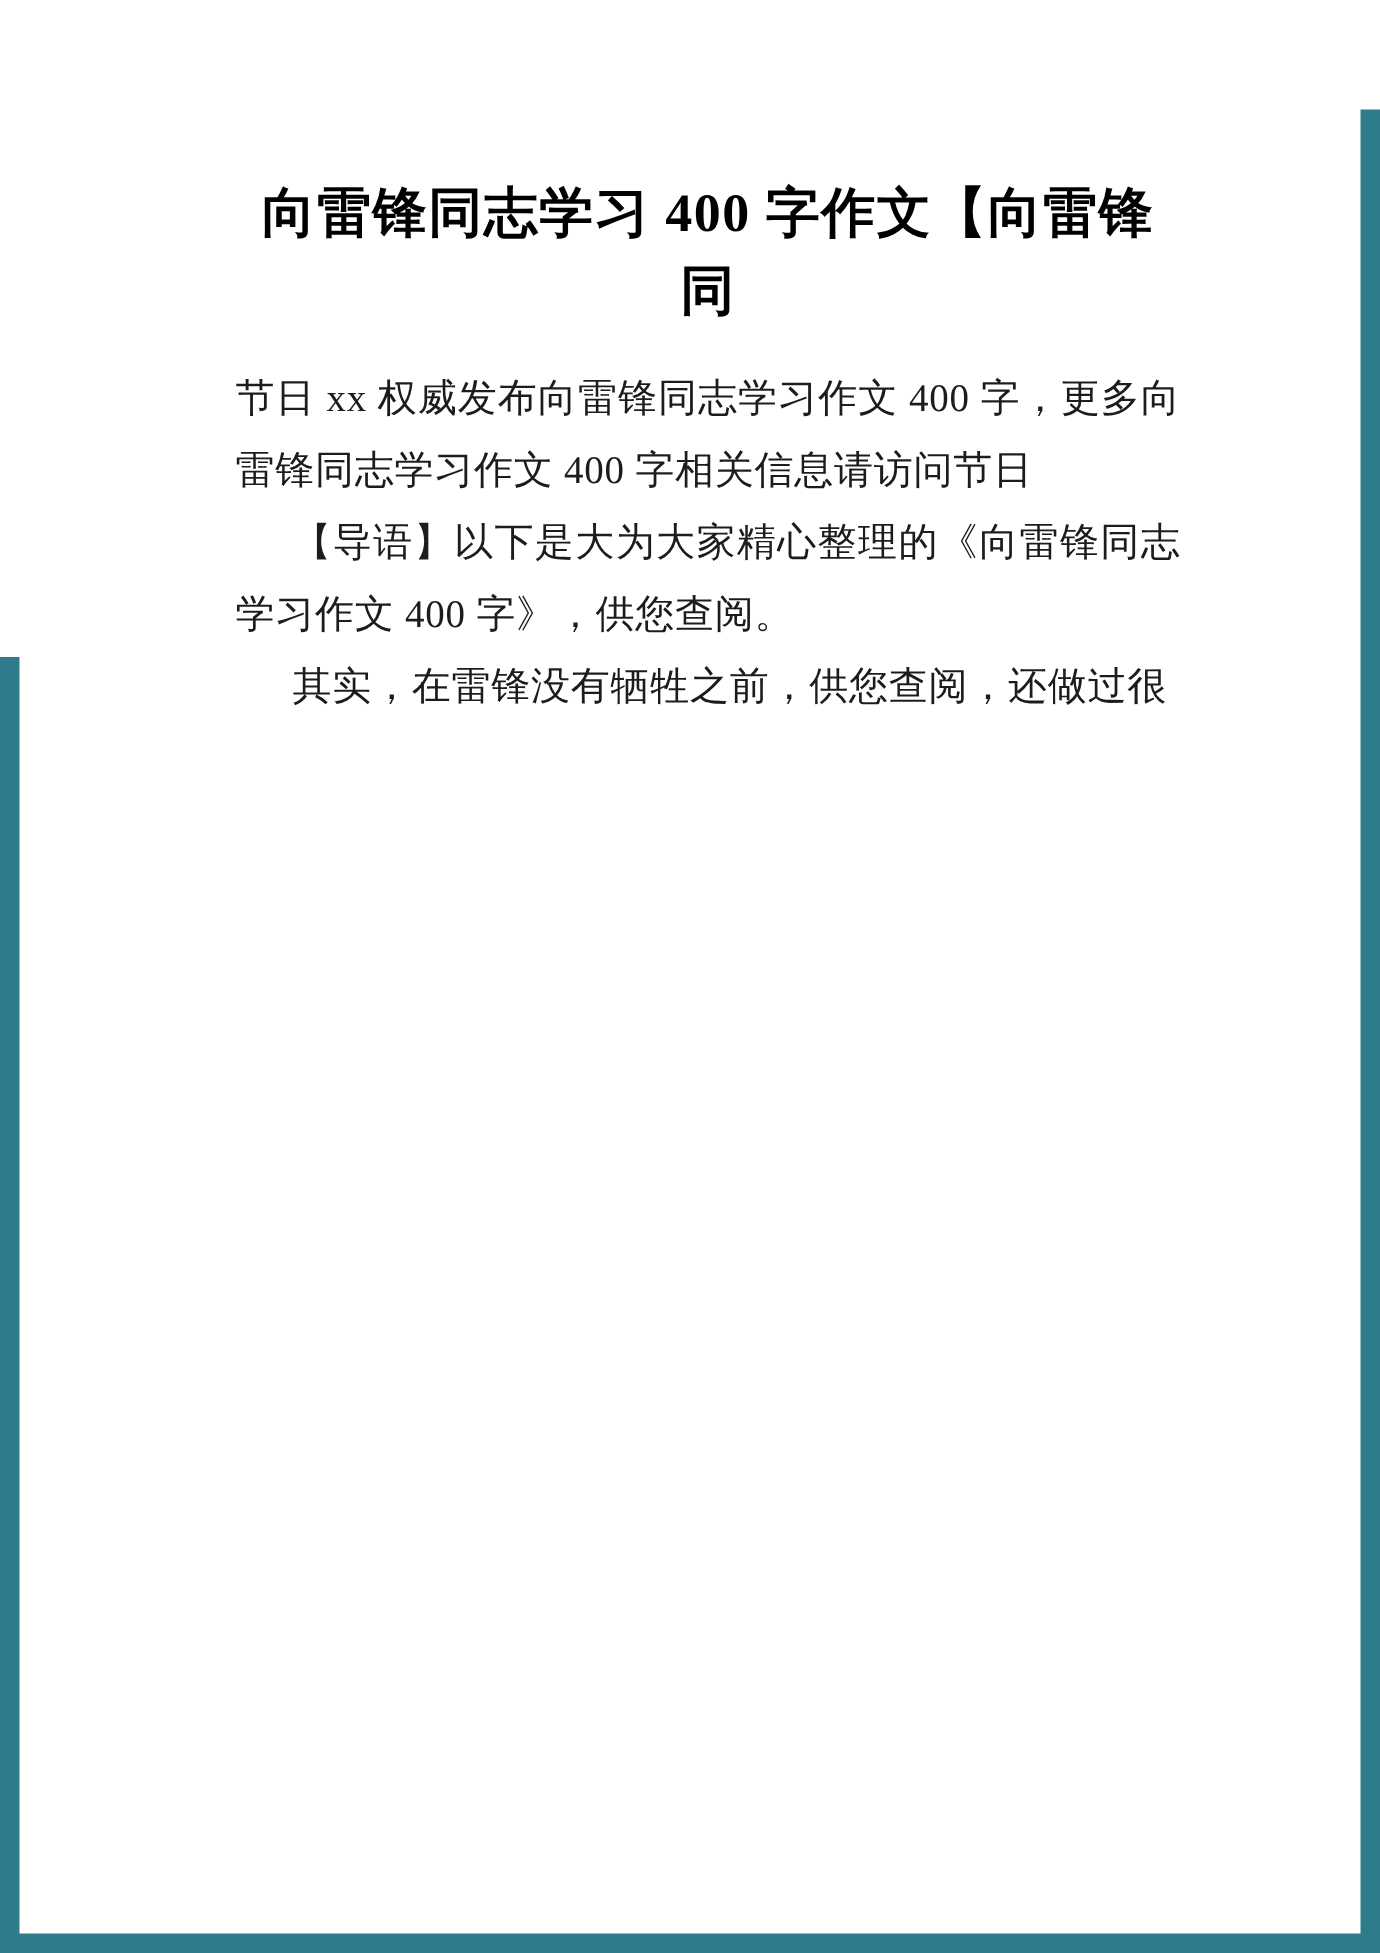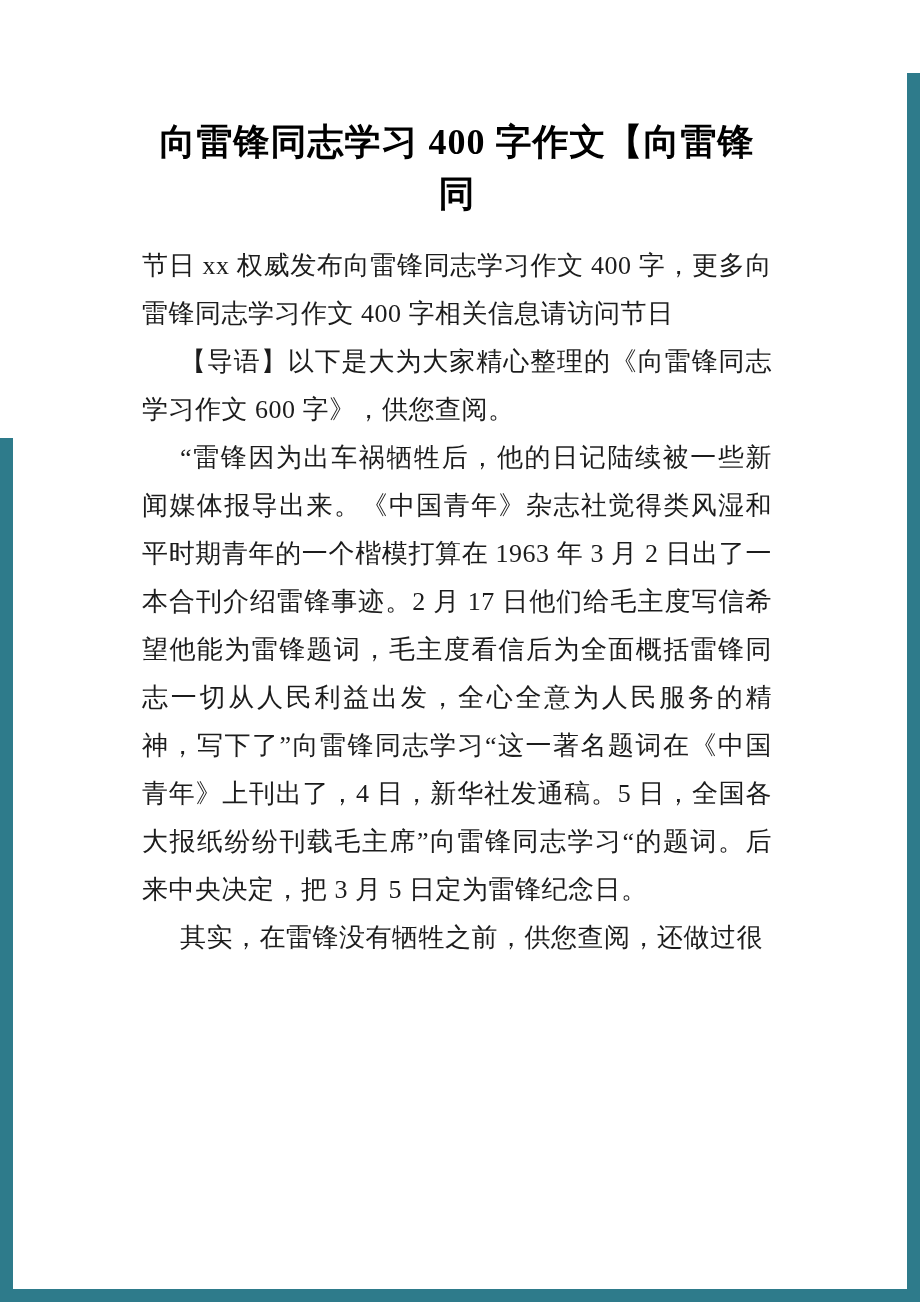--- a/index.html
+++ b/index.html
@@ -15,21 +15,21 @@
   .edge {
     position: absolute;
     background: var(--accent, #2e7b8b);
   }
   .edge-right  { top: 73px;  right: 0; width: 13px; height: 1229px; }
   .edge-left   { top: 438px; left: 0;  width: 13px; height: 864px; }
   .edge-bottom { bottom: 0;  left: 0;  width: 920px; height: 13px; }
 
   .doc {
     position: absolute;
-    left: 142px;
+    left: 157px;
     top: 116px;
     width: 630px;
     color: var(--text-color, #1c1c1c);
   }
   .title {
     margin: 0;
     font-size: 36px;
     line-height: 52px;
     font-weight: bold;
     text-align: center;
@@ -57,17 +57,16 @@
 <div class="edge edge-left"></div>
 <div class="edge edge-right"></div>
 <div class="edge edge-bottom"></div>
 
 <div class="doc">
   <h1 class="title">
     <span>向雷锋同志学习 400 字作文【向雷锋同</span><br>
   </h1>
   <div class="body-text">
     <p>节日 xx 权威发布向雷锋同志学习作文 400 字，更多向雷锋同志学习作文 400 字相关信息请访问节日</p>
-    <p class="indent">【导语】以下是大为大家精心整理的《向雷锋同志学习作文 600 字》，供您查阅。</p>
-    <p class="indent">“雷锋因为出车祸牺牲后，他的日记陆续被一些新闻媒体报导出来。《中国青年》杂志社觉得类风湿和平时期青年的一个楷模打算在 1963 年 3 月 2 日出了一本合刊介绍雷锋事迹。2 月 17 日他们给毛主度写信希望他能为雷锋题词，毛主度看信后为全面概括雷锋同志一切从人民利益出发，全心全意为人民服务的精神，写下了”向雷锋同志学习“这一著名题词在《中国青年》上刊出了，4 日，新华社发通稿。5 日，全国各大报纸纷纷刊载毛主席”向雷锋同志学习“的题词。后来中央决定，把 3 月 5 日定为雷锋纪念日。</p>
+    <p class="indent">【导语】以下是大为大家精心整理的《向雷锋同志学习作文 400 字》，供您查阅。</p>
     <p class="indent">其实，在雷锋没有牺牲之前，供您查阅，还做过很</p>
   </div>
 </div>
 
 </body></html>

